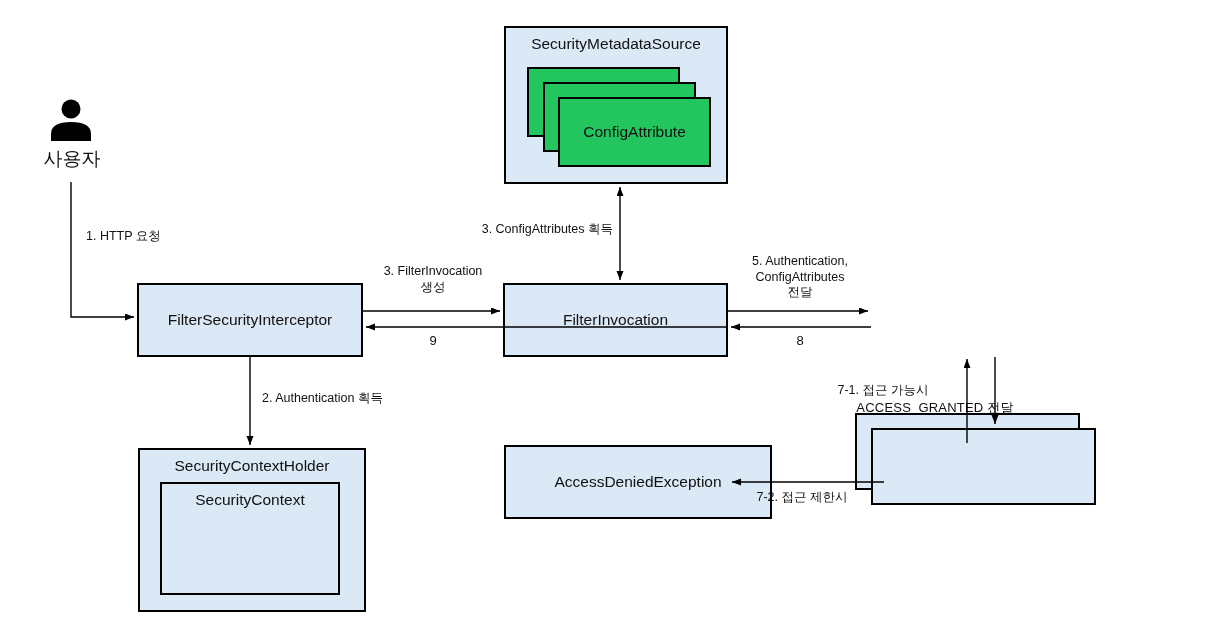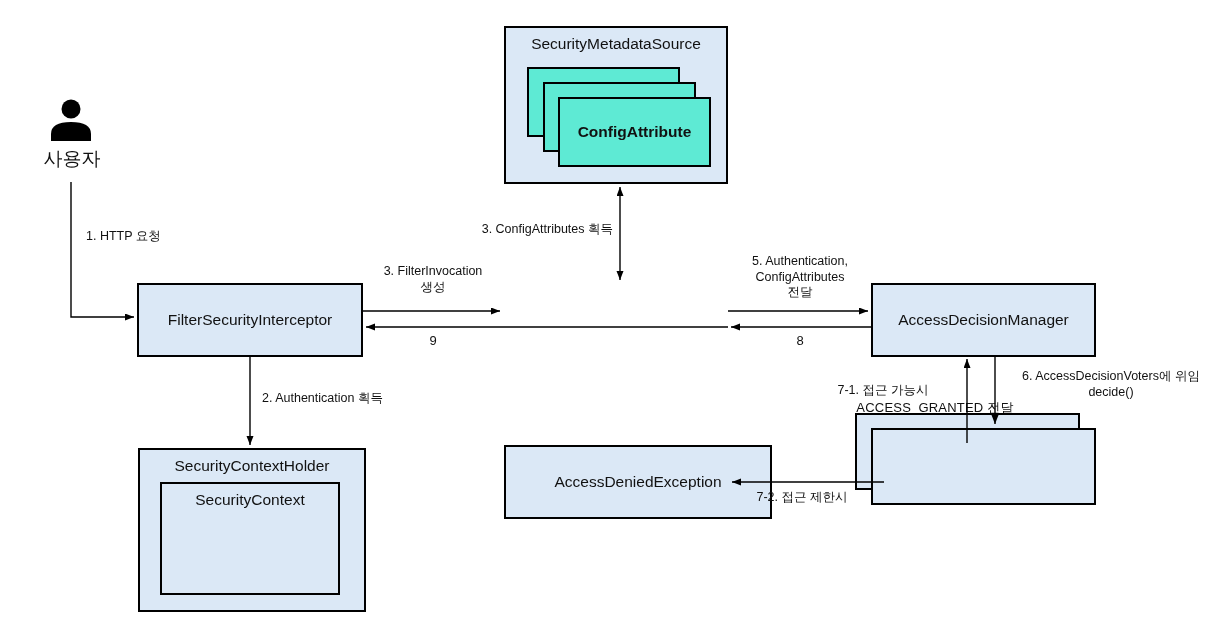--- a/index.html
+++ b/index.html
@@ -12,21 +12,21 @@
   .arrows { z-index:3; pointer-events:none; }
   .labels { z-index:4; pointer-events:none; }
   .box {
     position:absolute;
     background:#dbe8f6;
     border:2.5px solid #000;
     display:flex; align-items:center; justify-content:center;
     font-size:15.5px; line-height:1.1; color:#111;
   }
   .box.thin  { border-width:2px; }
-  .box.white { background:#5eead4;font-weight:bold; }
+  .box.white { background:#22c55e; }
   .box.tt    { align-items:flex-start; padding-top:7px; }
   .lbl {
     position:absolute;
     font-size:12.5px; line-height:1.25; color:#111;
     white-space:nowrap;
   }
   .lbl span { display:block; }
   .center { text-align:center; }
   .right  { text-align:right; }
   .num { font-size:13px; }
@@ -56,22 +56,22 @@
     </div>
     <div class="box thin white" style="left:527px;top:67px;width:153px;height:70px"></div>
     <div class="box thin white" style="left:543px;top:82px;width:153px;height:70px"></div>
     <div class="box thin white" style="left:558px;top:97px;width:153px;height:70px">
       <span>ConfigAttribute</span>
     </div>
 
     <div class="box" style="left:137px;top:283px;width:226px;height:74px">
       <span>FilterSecurityInterceptor</span>
     </div>
-    <div class="box" style="left:871px;top:283px;width:225px;height:74px">
-      <span>AccessDecisionManager</span>
+    <div class="box" style="left:503px;top:283px;width:225px;height:74px">
+      <span>FilterInvocation</span>
     </div>
 
     <div class="box tt" style="left:138px;top:448px;width:228px;height:164px">
       <span>SecurityContextHolder</span>
     </div>
     <div class="box tt" style="left:160px;top:482px;width:180px;height:113px">
       <span>SecurityContext</span>
     </div>
 
     <div class="box" style="left:504px;top:445px;width:268px;height:74px">
@@ -117,21 +117,17 @@
     <div class="lbl right" style="left:433px;top:222px;width:180px">3. ConfigAttributes 획득</div>
 
     <div class="lbl center" style="left:725px;top:254px;width:150px">
       <span>5. Authentication,</span>
       <span>ConfigAttributes</span>
       <span>전달</span>
     </div>
 
     <div class="lbl center num" style="left:725px;top:333px;width:150px">8</div>
 
-    <div class="lbl center" style="left:1003px;top:369px;width:216px">
-      <span>6. AccessDecisionVoters에 위임</span>
-      <span>decide()</span>
-    </div>
 
     <div class="lbl center" style="left:744px;top:490px;width:116px">7-2. 접근 제한시</div>
   </div>
 
 </div>
 
 </body></html>

